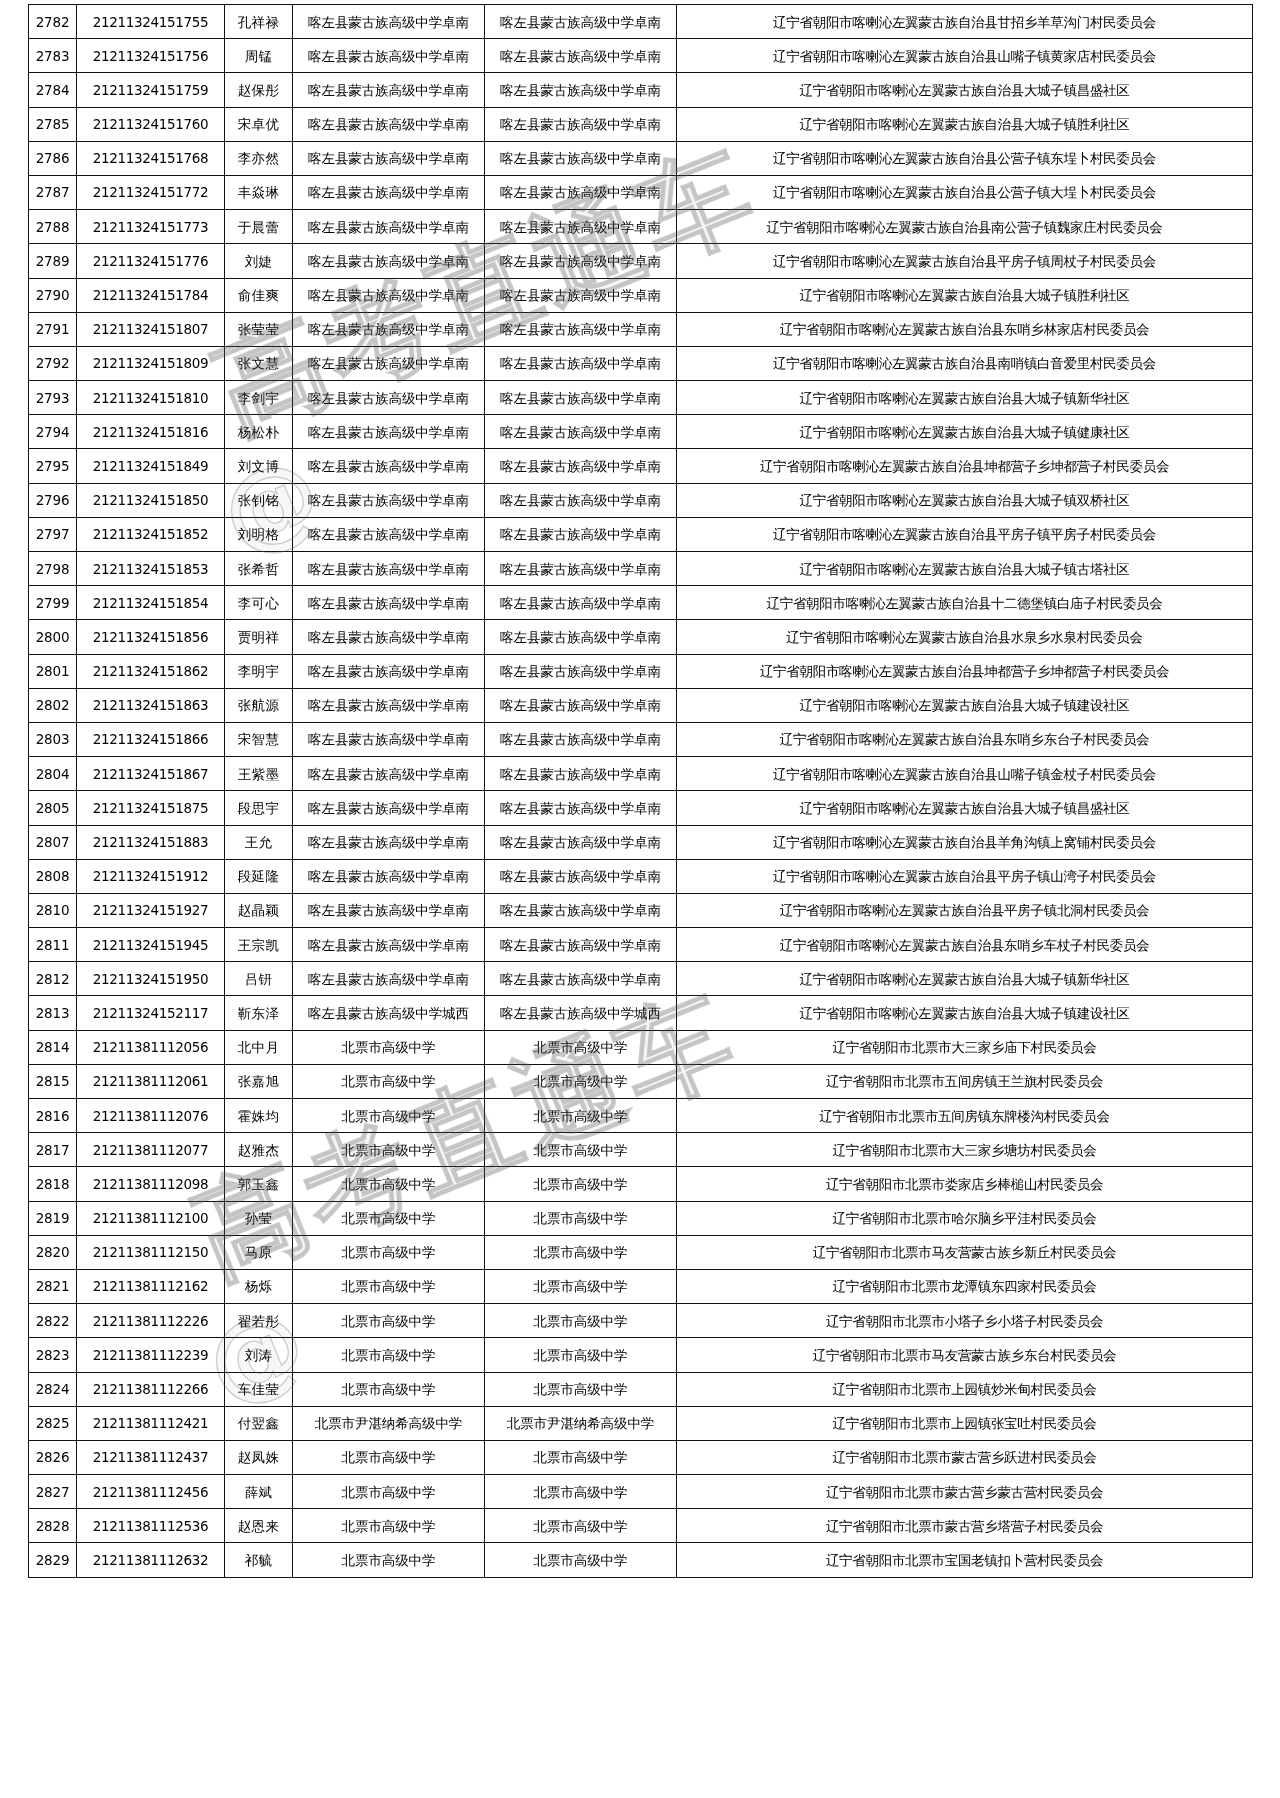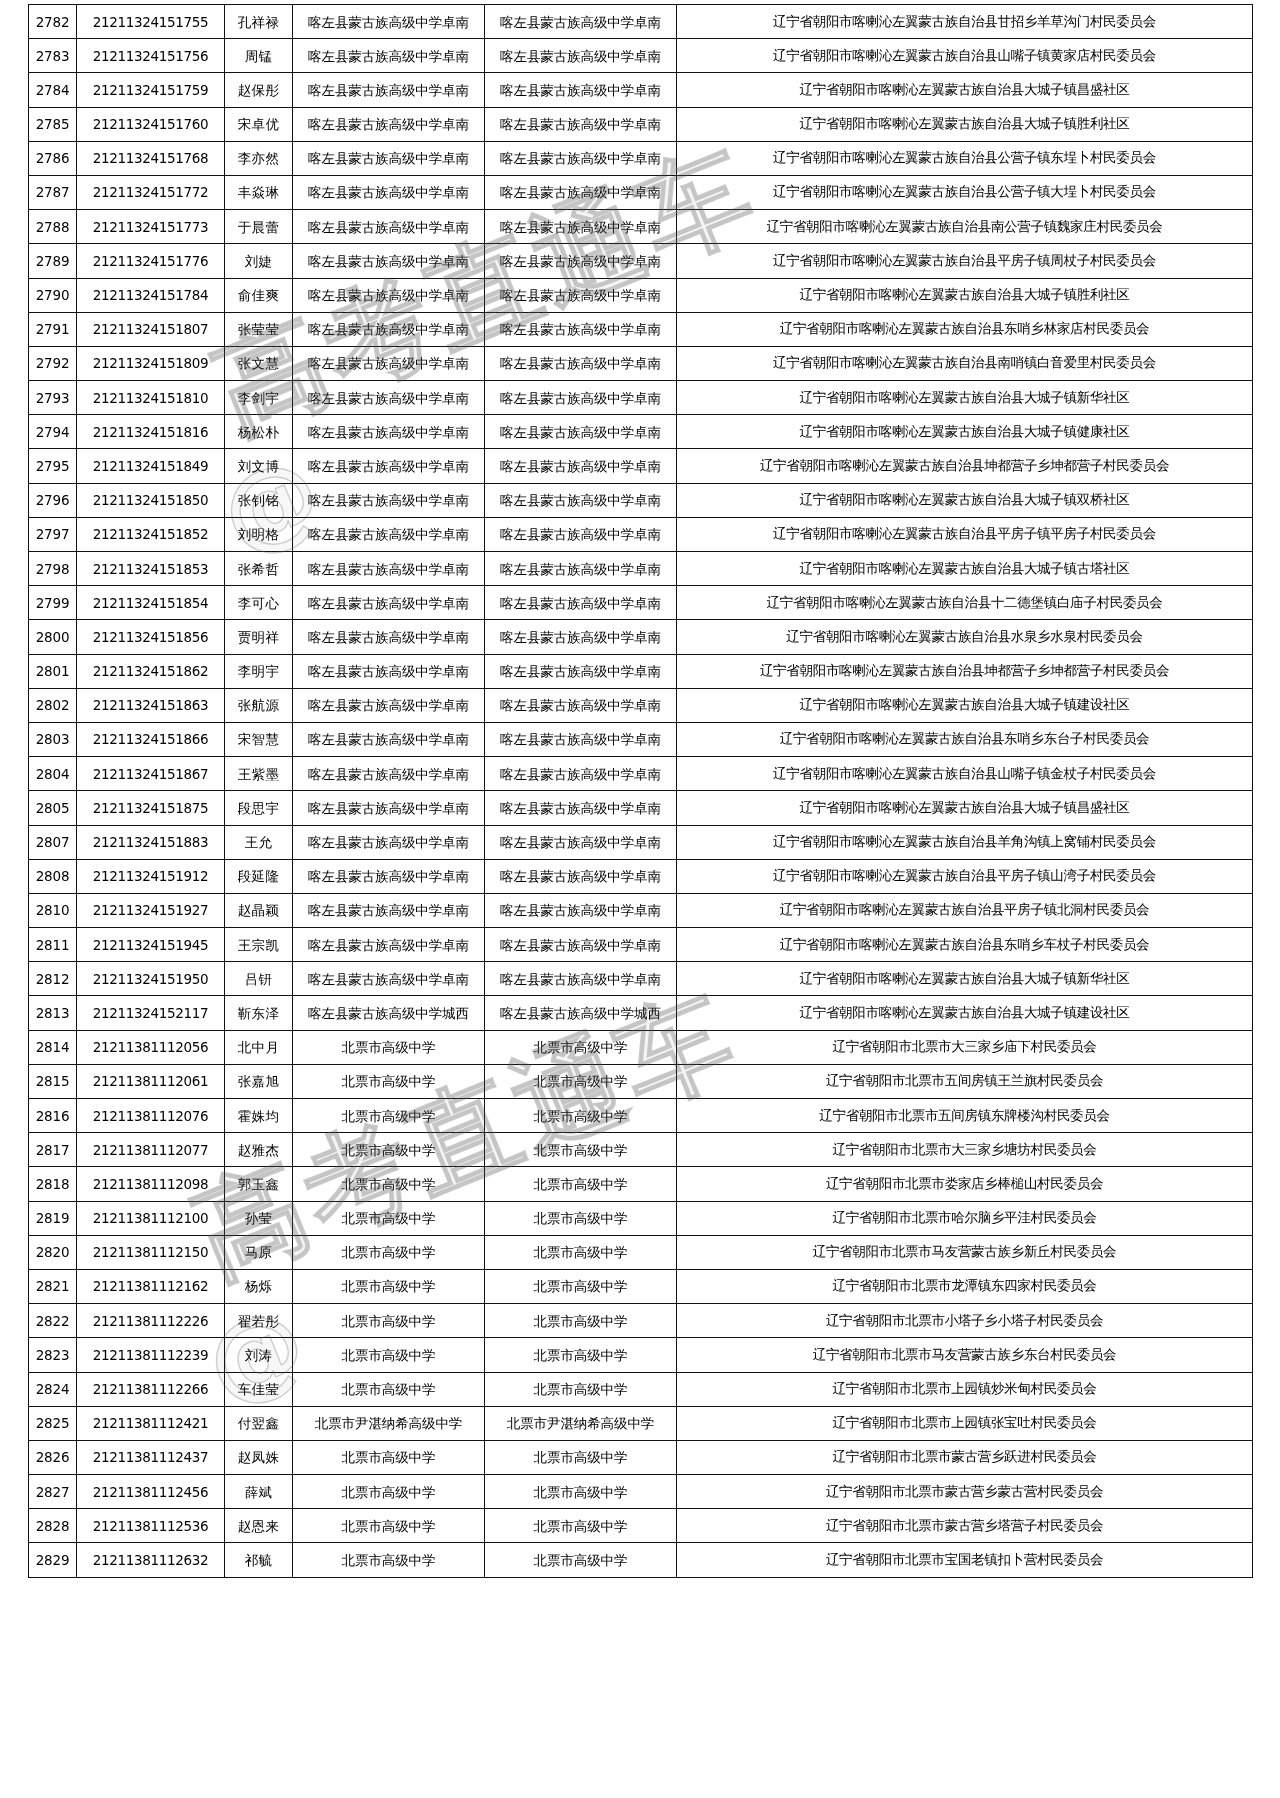--- a/index.html
+++ b/index.html
@@ -60,21 +60,20 @@
     font-size: 14px;
     letter-spacing: 0.3px;
   }
   td.school-cell, td.school2-cell {
     font-size: 13.5px;
     letter-spacing: -0.1px;
   }
   td.addr-cell {
     font-size: 14px;
     letter-spacing: -0.3px;
-    font-family: Liberation Serif, serif;
   }
 
   
   #watermark-layer {
     position: absolute;
     left: 0; top: 0;
     width: 1280px;
     height: 1798px;
     pointer-events: none;
     z-index: 3;

